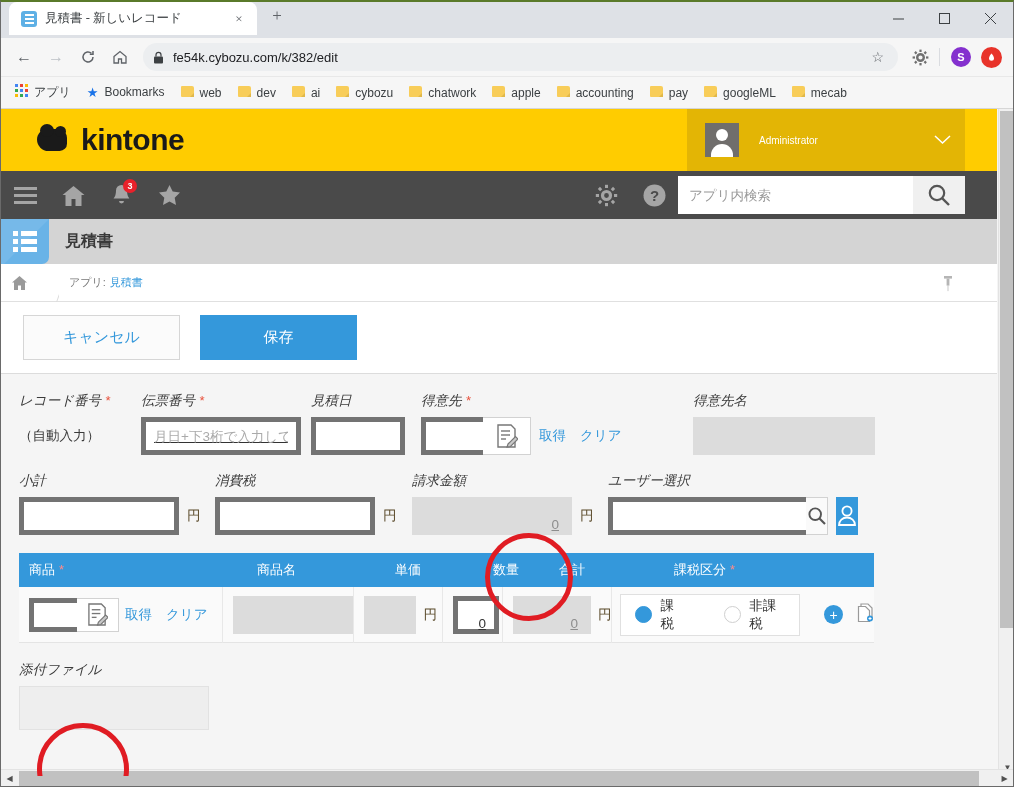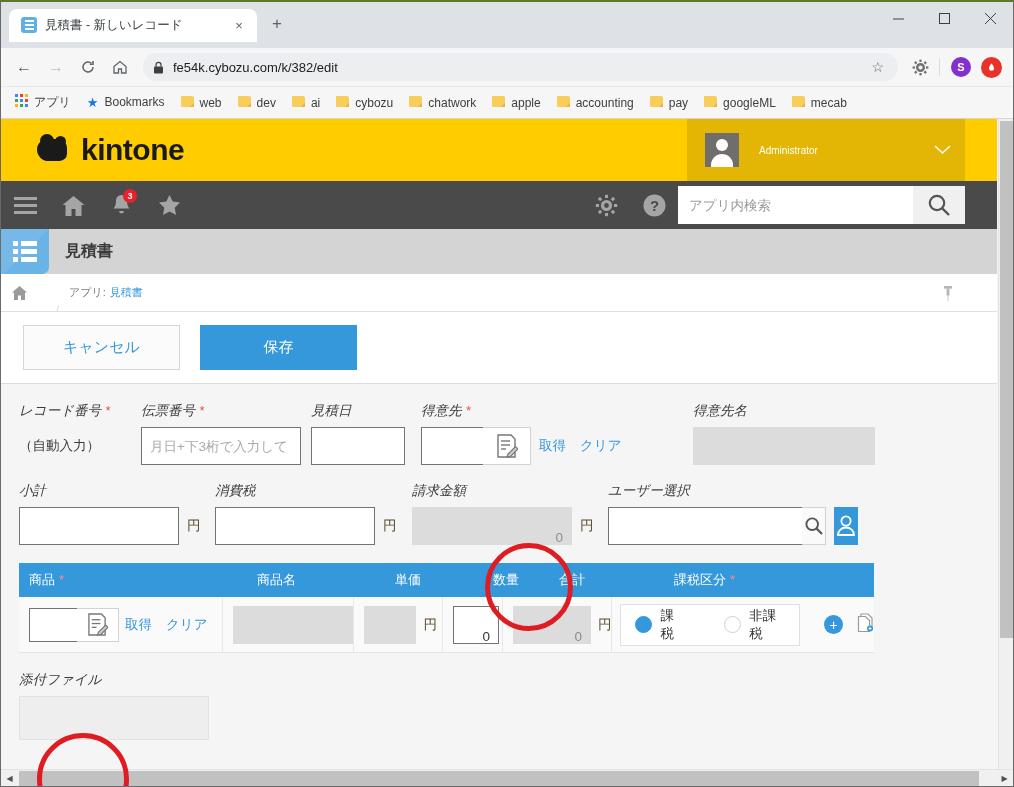--- a/index.html
+++ b/index.html
@@ -13,23 +13,24 @@
     position: relative;
     width: 1014px; height: 787px;
     border: 1px solid #6a6a6a;
     border-top: 2px solid #5a7a2a;
     background: #fff;
     overflow: hidden;
   }
 
   
   .tabstrip {
-    height: 46px; background: #dee1e6;
-    display: flex; align-items: center;
+    height: 36px; background: #dee1e6;
+    display: flex; align-items: flex-start;
     position: relative;
+    font-family: Liberation Serif, serif;
   }
   .tab {
     margin-left: 8px; height: 33px; width: 248px;
     background: #fff; border-radius: 8px 8px 0 0;
     display: flex; align-items: center; padding: 0 8px;
     position: relative;
   }
   .tab-favicon {
     width: 16px; height: 16px; margin: 0 8px 0 4px;
     background: #5eb0e5; border-radius: 3px;
@@ -259,23 +260,24 @@
 
   .form {
     background: #f5f5f5; padding: 18px 0 0 0; position: relative;
   }
   .frow { display: flex; padding: 0 0 0 18px; align-items: flex-start; }
   .fld { margin-right: 0; }
   .flabel { font-size: 13.5px; color: #3a3a3a; margin-bottom: 7px; height: 18px; font-style: italic; }
   .req { color: #e8513c; font-size: 13px; margin-left: 4px; }
   .fctrl { display: flex; align-items: center; height: 38px; }
   .inp {
-    height: 38px; border: 1px solid #737373; background: #fff;
-    font-size: 13.5px; color: #333; padding: 12px 8px; outline: none;
+    height: 38px; border: 5px solid #737373; background: #fff;
+    font-size: 13.5px; color: #333; padding: 5px 8px; outline: none;
     font-family: inherit;
+    text-decoration: underline;
   }
   .inp::placeholder { color: #aaa; }
   .inp.ro { background: #dcdcdc; border-color: #dcdcdc; }
   .inp.num { text-align: right; }
   .autotxt { font-size: 13.5px; color: #3a3a3a; line-height: 38px; }
   .yen { font-size: 13.5px; color: #5a4a2a; margin: 0 8px; }
   .lnk { color: #3498db; font-size: 13.5px; margin-right: 14px; }
   .lookup-btn {
     width: 48px; height: 38px; border: 1px solid #d2d2d2; border-left: none;
     background: #fff; display: flex; align-items: center; justify-content: center;

